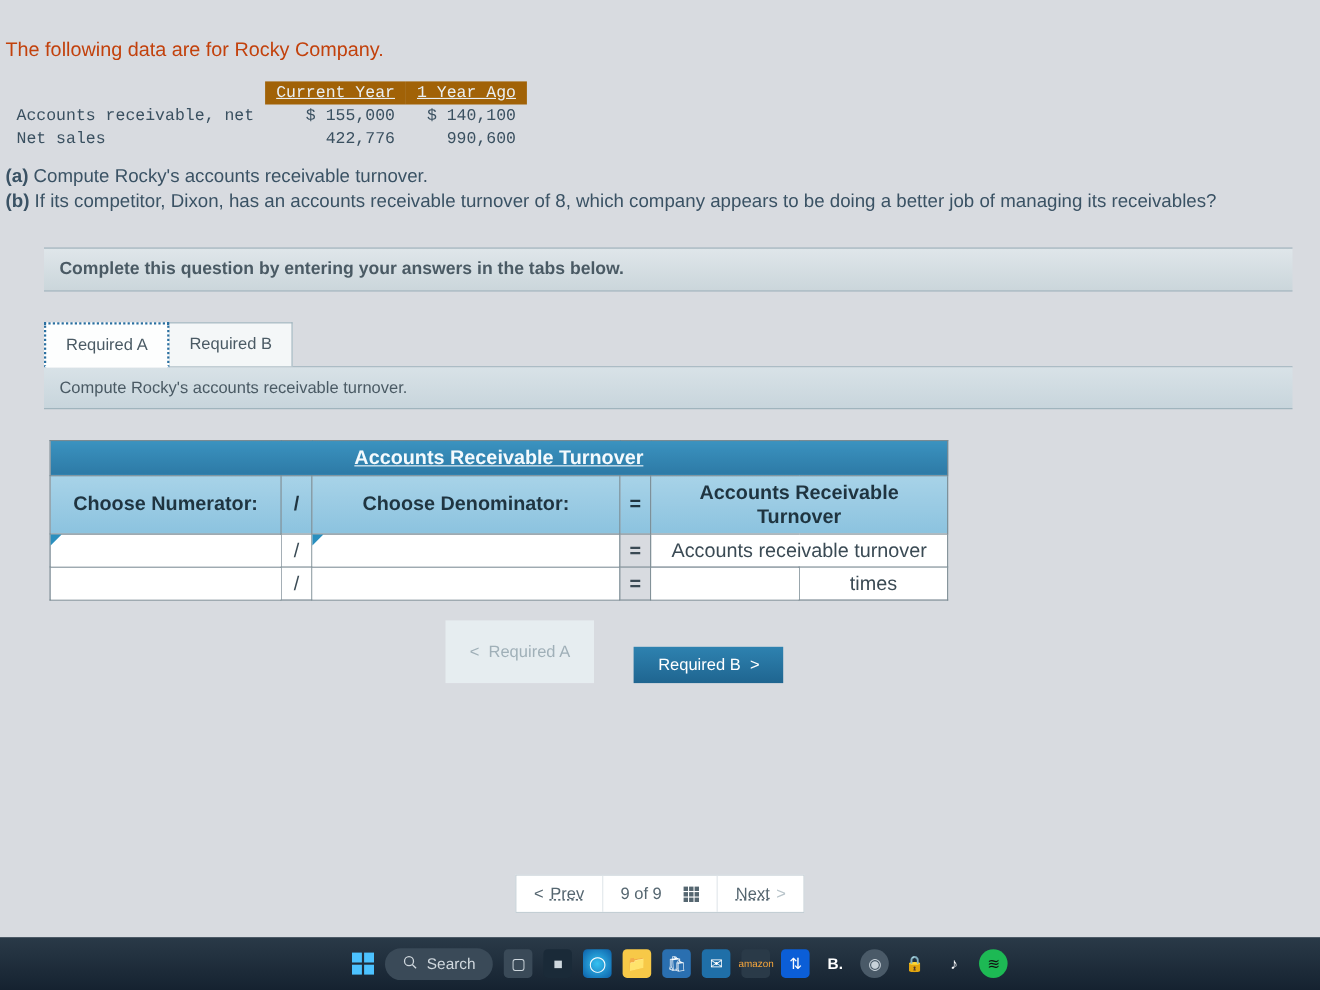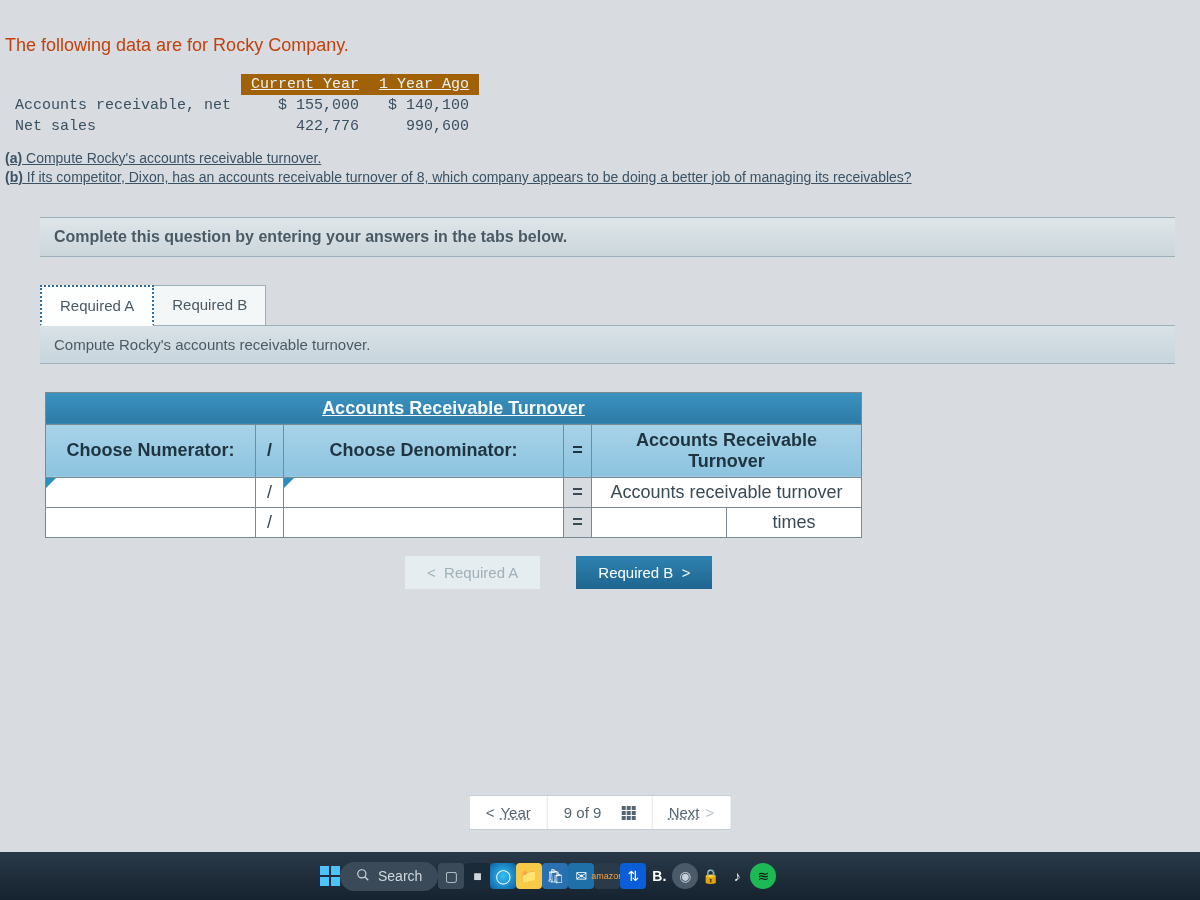--- a/index.html
+++ b/index.html
@@ -26,21 +26,21 @@
     background: #a16207;
     color: #eaf0f4;
     font-weight: normal;
     text-align: right;
     padding: 2px 10px;
     text-decoration: underline;
   }
   .data-table td { padding: 2px 10px; }
   .data-table td.label { text-align: left; }
   .data-table td.num { text-align: right; }
-  .questions { font-size: 14px; color: #3a5264; margin: 8px 0 6px 0; line-height: 1.35; text-decoration: underline; }
+  .questions { font-size: 17px; color: #3a5264; margin: 8px 0 6px 0; line-height: 1.35; }
   .questions .bold { font-weight: bold; }
   .instruction-bar {
     background: linear-gradient(#dfe6ea, #cbd6db);
     border-top: 1px solid #9bb0ba;
     border-bottom: 1px solid #9bb0ba;
     padding: 10px 14px;
     margin: 30px 0 28px 35px;
     width: calc(100% - 50px);
     font-size: 16px;
     font-weight: bold;
@@ -110,21 +110,21 @@
   }
   .cell-text { background: #fff; text-align: center; padding: 4px 8px; color: #3a4a54; }
   .nav-btns { display: flex; gap: 36px; margin: 18px 0 0 360px; }
   .navbtn {
     padding: 8px 22px;
     font-size: 15px;
     border: none;
     cursor: pointer;
   }
   .navbtn.disabled { background: #e6edf0; color: #a0b0b8; }
-  .navbtn.active { background: linear-gradient(#2e82b0, #1f6590); color: #fff; }
+  .navbtn.active { background: linear-gradient(#2e82b0, #1f6590); color: #fff; margin-top: 24px; }
   .pager {
     position: absolute;
     bottom: 70px;
     left: 50%;
     transform: translateX(-50%);
     background: #fff;
     border: 1px solid #c3ced4;
     display: flex;
     align-items: center;
     font-size: 15px;
@@ -138,21 +138,21 @@
   }
   .pager .grid-icon span { width: 4px; height: 4px; background: #556670; }
   .taskbar {
     position: absolute;
     bottom: 0; left: 0; right: 0;
     height: 48px;
     background: linear-gradient(#2a3a48, #152230);
     display: flex;
     align-items: center;
     padding: 0 10px;
-    gap: 0;
+    gap: 10px;
   }
   .win-logo { display: grid; grid-template-columns: 9px 9px; grid-template-rows: 9px 9px; gap: 2px; margin-left: 310px; cursor: pointer; }
   .win-logo span:nth-child(1){background:#4cc2ff;} .win-logo span:nth-child(2){background:#4cc2ff;}
   .win-logo span:nth-child(3){background:#4cc2ff;} .win-logo span:nth-child(4){background:#4cc2ff;}
   .search-pill {
     background: #3a4a58;
     border-radius: 16px;
     padding: 6px 16px;
     display: flex; align-items: center; gap: 8px;
     color: #d0d8de; font-size: 14px;
@@ -242,21 +242,21 @@
       <button class="navbtn active">
         <span>Required B</span><span>&nbsp;&nbsp;&gt;</span>
       </button>
     </div>
   </div>
 </div>
 
 <div class="pager">
   <div>
     <span>&lt;</span>
-    <span class="lnk">Year</span>
+    <span class="lnk">Prev</span>
   </div>
   <div>
     <span>9 of 9</span>&nbsp;&nbsp;
     <span class="grid-icon">
         <span></span>
         <span></span>
         <span></span>
         <span></span>
         <span></span>
         <span></span>

